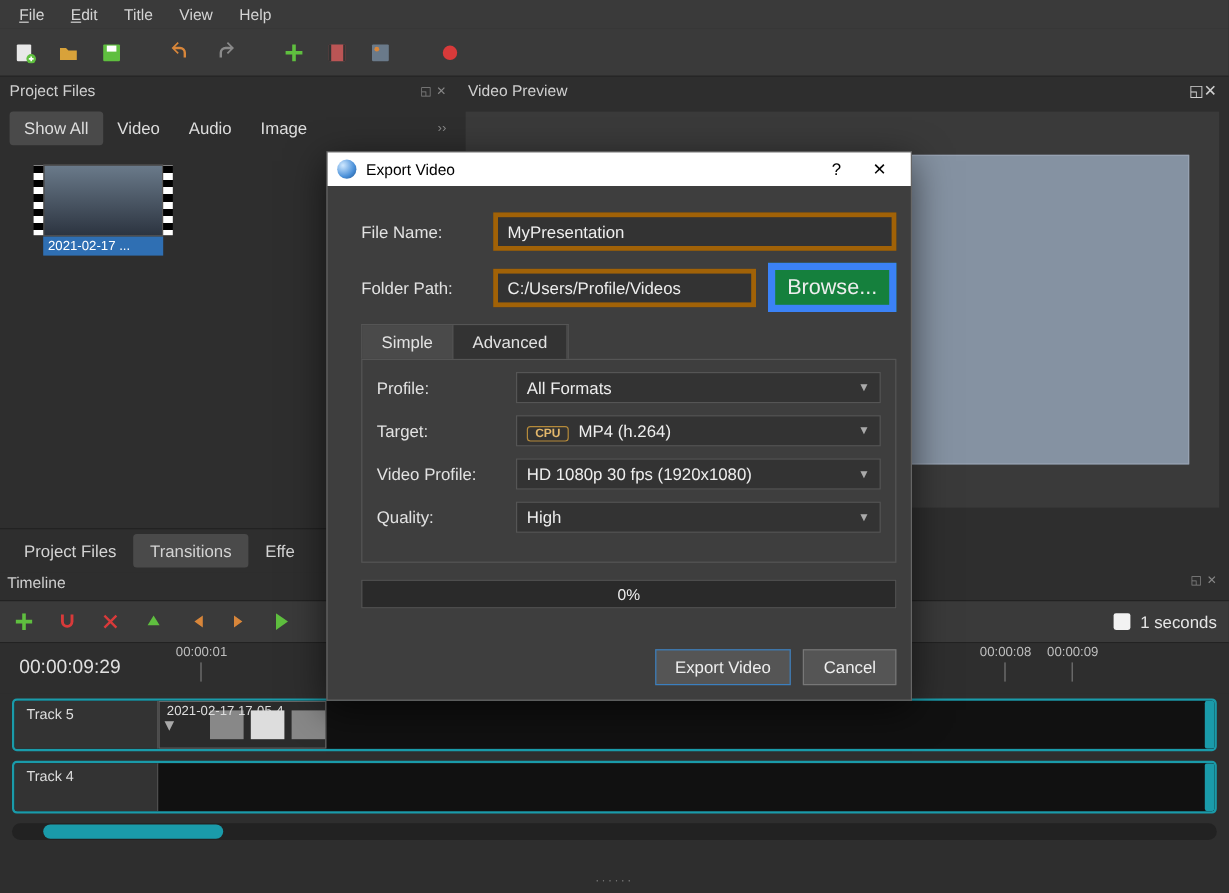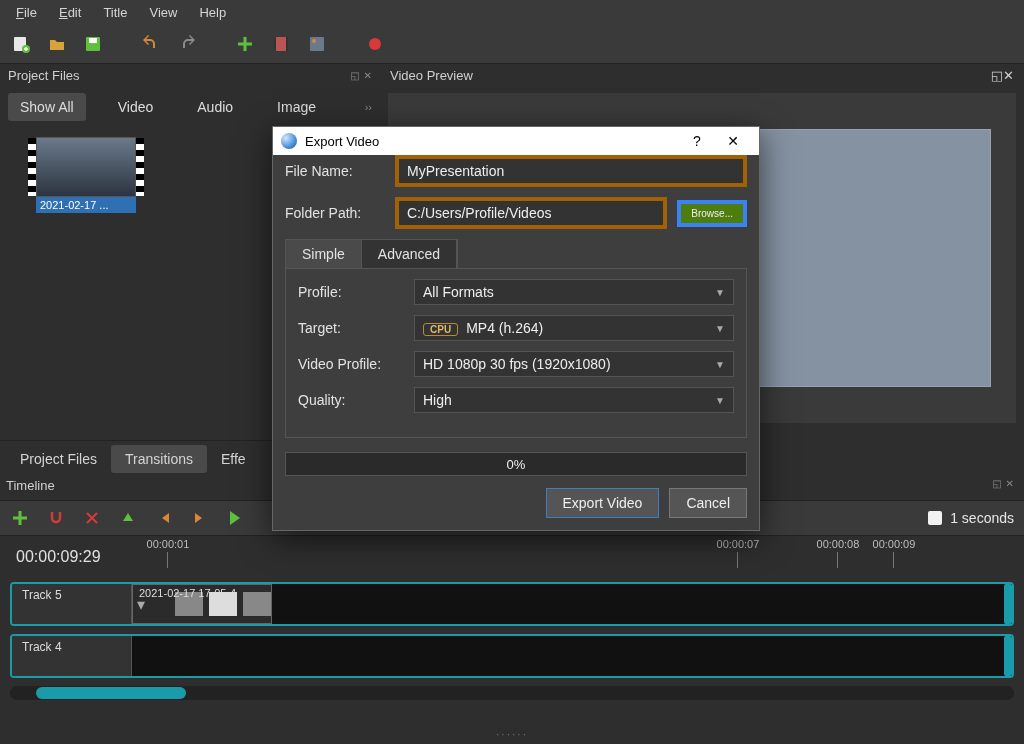--- a/index.html
+++ b/index.html
@@ -13,21 +13,21 @@
 
 .toolbar { height: 40px; background: #3a3a3a; border-bottom: 1px solid #222; display: flex; align-items: center; padding: 0 10px; gap: 14px; }
 .tbicon { width: 22px; height: 22px; display: flex; align-items: center; justify-content: center; cursor: pointer; }
 .tbspacer { width: 8px; }
 
 
 .main { display: flex; height: 410px; }
 .left-panel { width: 380px; background: #2e2e2e; display: flex; flex-direction: column; }
 .panel-title { font-size: 13px; padding: 4px 8px; color: #cfcfcf; display:flex; justify-content:space-between; align-items:center;}
 .panel-title .winbtns{display:flex;gap:4px;font-size:10px;color:#888;}
-.panel-tabs { display: flex; gap: 20px; padding: 6px 8px; align-items: center; font-size: 14px; }
+.panel-tabs { display: flex; gap: 0; padding: 6px 8px; align-items: center; font-size: 14px; }
 .ptab { padding: 6px 12px; border-radius: 3px; cursor: pointer; color: #ddd;}
 .ptab.active { background: #4a4a4a; }
 .thumb-area { padding: 10px; display:flex; flex-wrap:wrap; gap:8px; height: 330px;}
 .thumb { width: 100px; margin-left: 26px; }
 .thumb .img { width: 100px; height: 60px; background: linear-gradient(#6a7a8a,#2c3440); position:relative; border: 1px solid #555;}
 .thumb .img::before,.thumb .img::after{content:"";position:absolute;width:8px;top:0;bottom:0;background:repeating-linear-gradient(#000 0 6px,#fff 6px 12px);}
 .thumb .img::before{left:-9px;} .thumb .img::after{right:-9px;}
 .thumb .lbl { background: #2f6fb3; color: #fff; font-size: 11px; padding: 2px 4px; overflow: hidden; white-space: nowrap; text-overflow: ellipsis; }
 .lower-tabs { position:absolute; top:440px; left:0; width:380px; display:flex; gap:0; font-size:14px; background:#2e2e2e; border-top:1px solid #222; padding:4px 6px;}
 .lower-tabs .lttab{padding:6px 14px;cursor:pointer;}
@@ -67,25 +67,25 @@
 .hscroll{height:14px;background:#222;border-radius:7px;margin-top:4px;position:relative;}
 .hscroll .thumb{position:absolute;left:0;width:150px;top:1px;bottom:1px;background:#1a9baa;border-radius:6px;}
 .status-dots{position:absolute;bottom:4px;left:0;right:0;text-align:center;color:#777;font-size:10px;letter-spacing:2px;}
 
 
 .dialog{position:absolute;left:272px;top:126px;width:488px;background:#3e3e3e;border:1px solid #666;box-shadow:0 8px 30px rgba(0,0,0,.6);z-index:50;}
 .dlg-titlebar{height:28px;background:#fff;color:#000;display:flex;align-items:center;padding:0 8px;font-size:13px;}
 .dlg-titlebar .globe{width:16px;height:16px;border-radius:50%;background:radial-gradient(circle at 30% 30%,#cfe8ff,#4a90d9 60%,#1b4f8a);margin-right:8px;}
 .dlg-titlebar .ttl{flex:1;}
 .dlg-titlebar .wbtn{width:36px;text-align:center;font-size:14px;cursor:pointer;}
-.dlg-body{padding:0 12px;font-size:14px;color:#e2e2e2;}
+.dlg-body{padding:22px 12px;font-size:14px;color:#e2e2e2;margin-left:16px;}
 .row{display:flex;align-items:center;gap:10px;margin-bottom:10px;}
 .row .lbl{width:100px;}
 .row input.txt{flex:1;background:#333;border:4px solid #a16207;padding:4px 8px;color:#eee;font-size:14px;}
-.row .browse{background:#4d7c0f;border:4px solid #3b82f6;color:#eee;padding:4px 10px;cursor:pointer;font-size:10px;}
+.row .browse{background:#15803d;border:6px solid #3b82f6;color:#eee;padding:4px 10px;cursor:pointer;font-size:18px;}
 .dlg-tabs{display:flex;border:1px solid #555;border-bottom:none;width:fit-content;margin-top:4px;}
 .dlg-tab{padding:6px 16px;background:#333;border-right:1px solid #555;cursor:pointer;}
 .dlg-tab.active{background:#4a4a4a;}
 .dlg-panel{border:1px solid #555;padding:10px 12px 14px;}
 .sec-h{font-weight:600;margin:2px 0 8px;color:#f2f2f2;}
 .frow{display:flex;align-items:center;gap:10px;margin-bottom:10px;}
 .frow .flbl{width:106px;}
 .select{flex:1;background:#333;border:1px solid #555;padding:4px 8px;color:#eee;display:flex;align-items:center;justify-content:space-between;cursor:pointer;}
 .select .chev{font-size:10px;color:#aaa;}
 .cpu-badge{border:1px solid #b58a3a;color:#e3b76b;font-size:10px;padding:0 6px;border-radius:3px;margin-right:8px;font-weight:600;}

